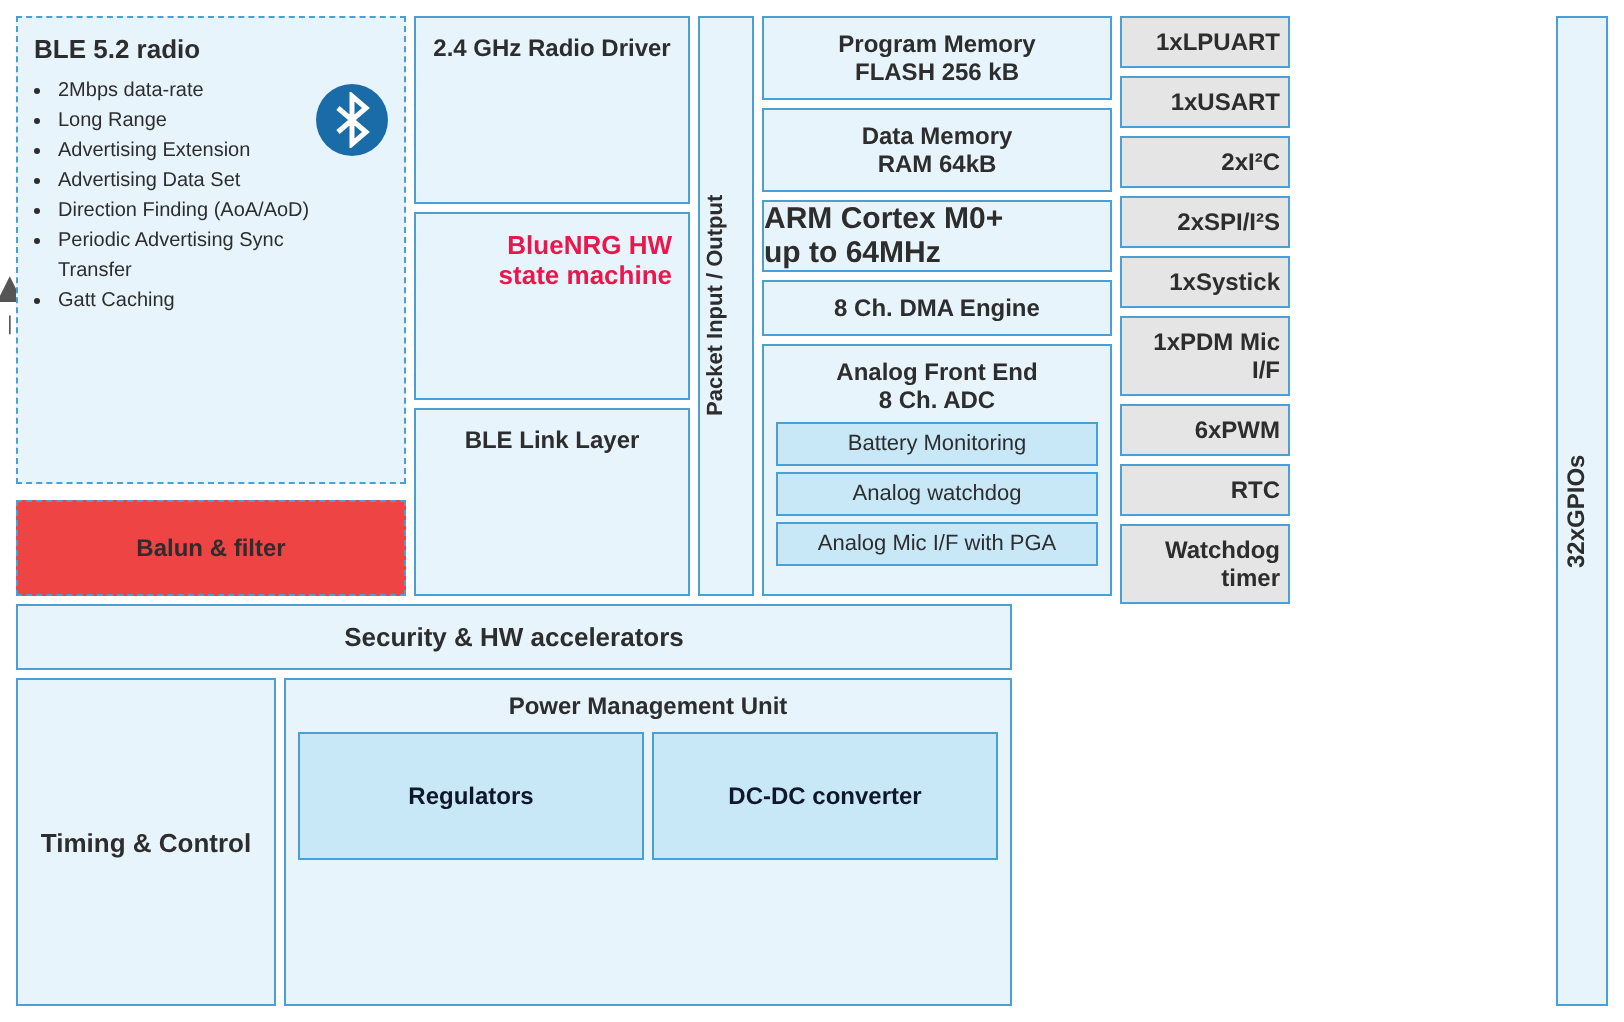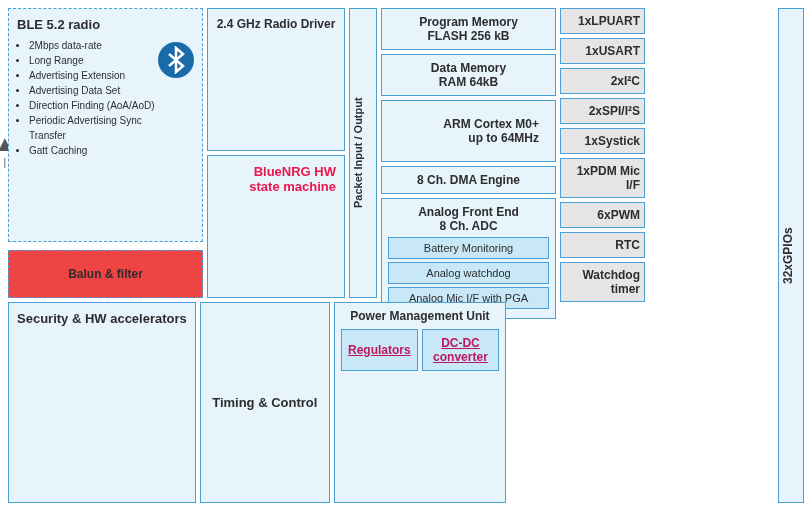--- a/index.html
+++ b/index.html
@@ -153,24 +153,24 @@
       padding: 6px;
       text-align: center;
       font-weight: bold;
       font-size: 12px;
       color: #2d2d2d;
     }
 
     .arm-block {
       border: 1.5px solid #4a9fd4;
       background: #e8f4fc;
-      padding: 16px;
-      text-align: right;
-      font-weight: bold;
-      font-size: 12px;
+      padding: 0;
+      text-align: left;
+      font-weight: bold;
+      font-size: 15px;
       color: #2d2d2d;
     }
 
     .dma-block {
       border: 1.5px solid #4a9fd4;
       background: #e8f4fc;
       padding: 6px;
       text-align: center;
       font-weight: bold;
       font-size: 12px;
@@ -288,30 +288,29 @@
     }
 
     .pmu-inner {
       display: flex;
       gap: 4px;
     }
 
     .pmu-sub {
       border: 1.5px solid #4a9fd4;
       background: #c8e8f8;
-      padding: 6px;
-      text-align: center;
-      font-weight: bold;
-      font-size: 12px;
-      color: #be185d;
+      padding: 24px;
+      text-align: center;
+      font-weight: bold;
+      font-size: 12px;
+      color: #0f172a;
       flex: 1;
       display: flex;
       align-items: center;
       justify-content: center;
-      text-decoration: underline;
     }
 
     .full-layout {
       display: flex;
       width: 812px;
       height: 511px;
       padding: 8px;
       gap: 4px;
     }
 
@@ -379,20 +378,21 @@
       </div>
 
       <div class="middle-col">
         <div class="radio-driver">
           <span>2.4 GHz Radio Driver</span>
         </div>
         <div class="bluenrg-hw">
           <div class="bluenrg-hw-text">BlueNRG HW</div>
           <div class="bluenrg-hw-text">state machine</div>
         </div>
+        <div class="ble-link">BLE Link Layer</div>
       </div>
 
       <div class="packet-io-wrapper">
         <div class="packet-io">Packet Input / Output</div>
       </div>
 
       <div class="right-area">
         <div class="memory-block">
           <span>Program Memory</span><br>
           <span>FLASH 256 kB</span>
@@ -427,21 +427,21 @@
         <div class="periph-block">1xPDM Mic I/F</div>
         <div class="periph-block">6xPWM</div>
         <div class="periph-block">RTC</div>
         <div class="periph-block">Watchdog timer</div>
       </div>
 
     </div>
 
     <div class="row-bottom">
 
-      <div style="display:flex;gap:4px;flex:1;">
+      <div style="display:flex;flex-direction:column;gap:4px;flex:1;">
 
         <div class="security-block">Security &amp; HW accelerators</div>
 
         <div class="timing-pmu-row">
           <div class="timing-block">Timing &amp; Control</div>
 
           <div class="pmu-block">
             <div class="pmu-title">Power Management Unit</div>
             <div class="pmu-inner">
               <div class="pmu-sub">Regulators</div>

